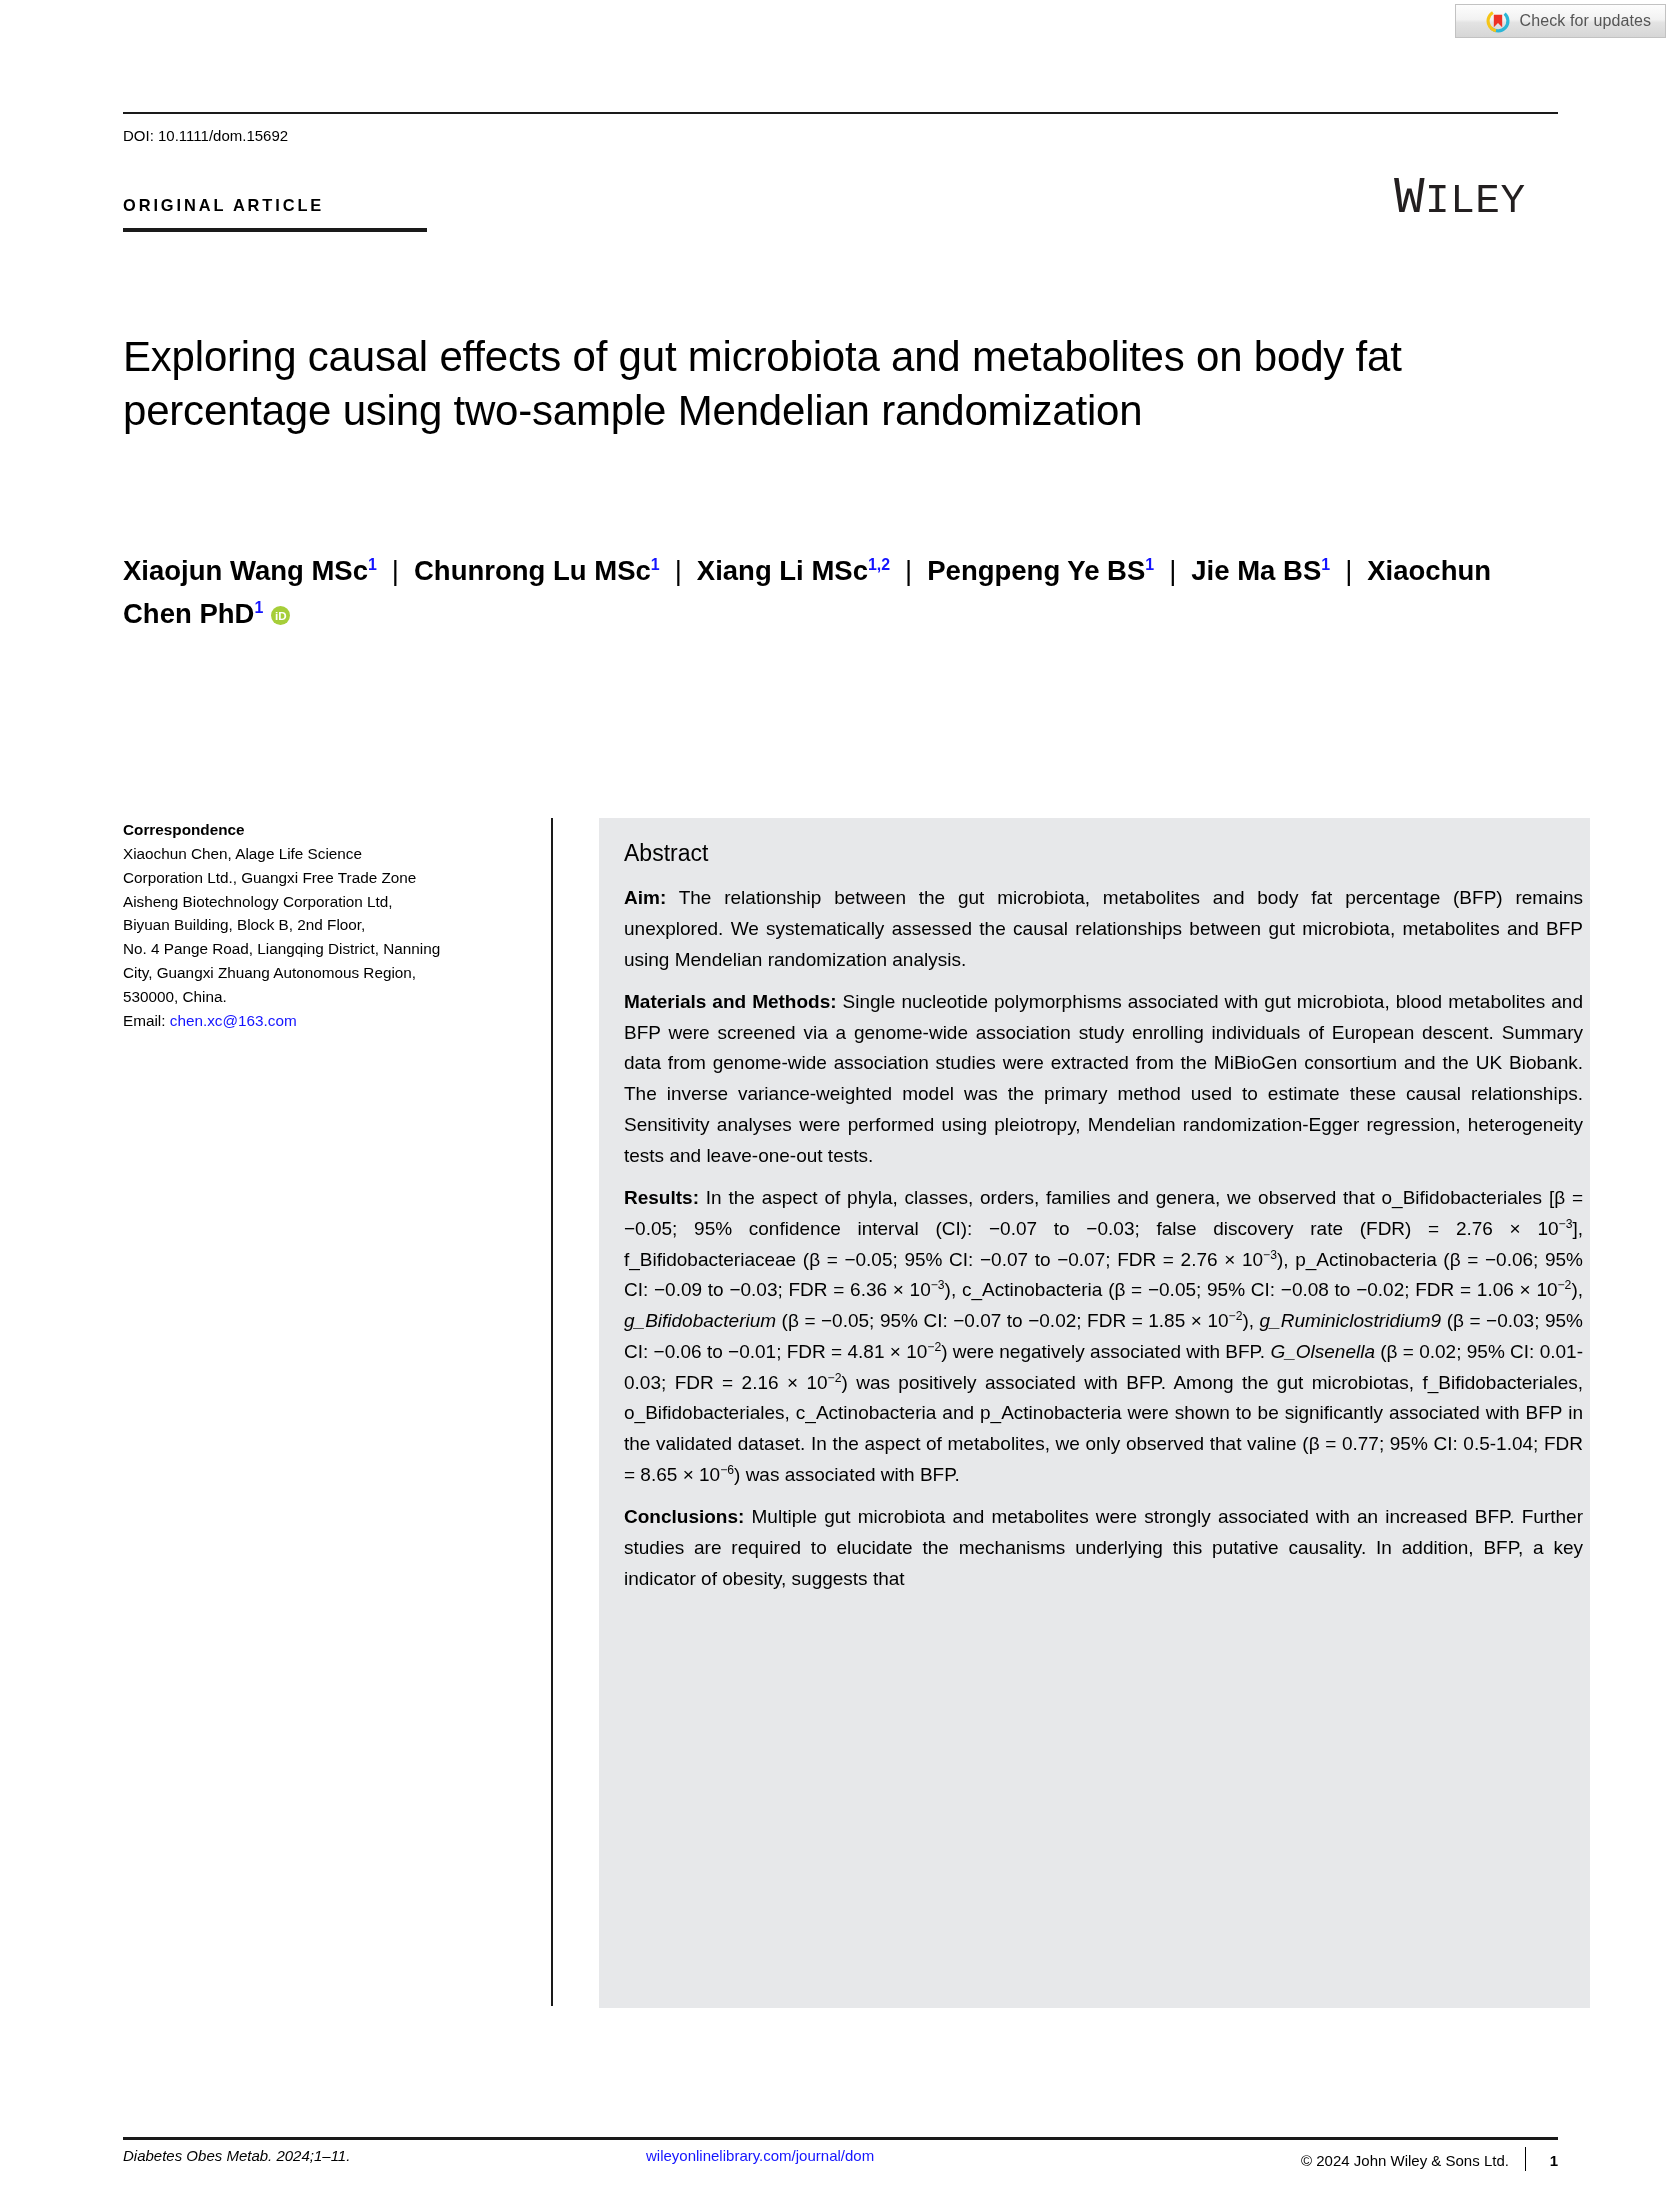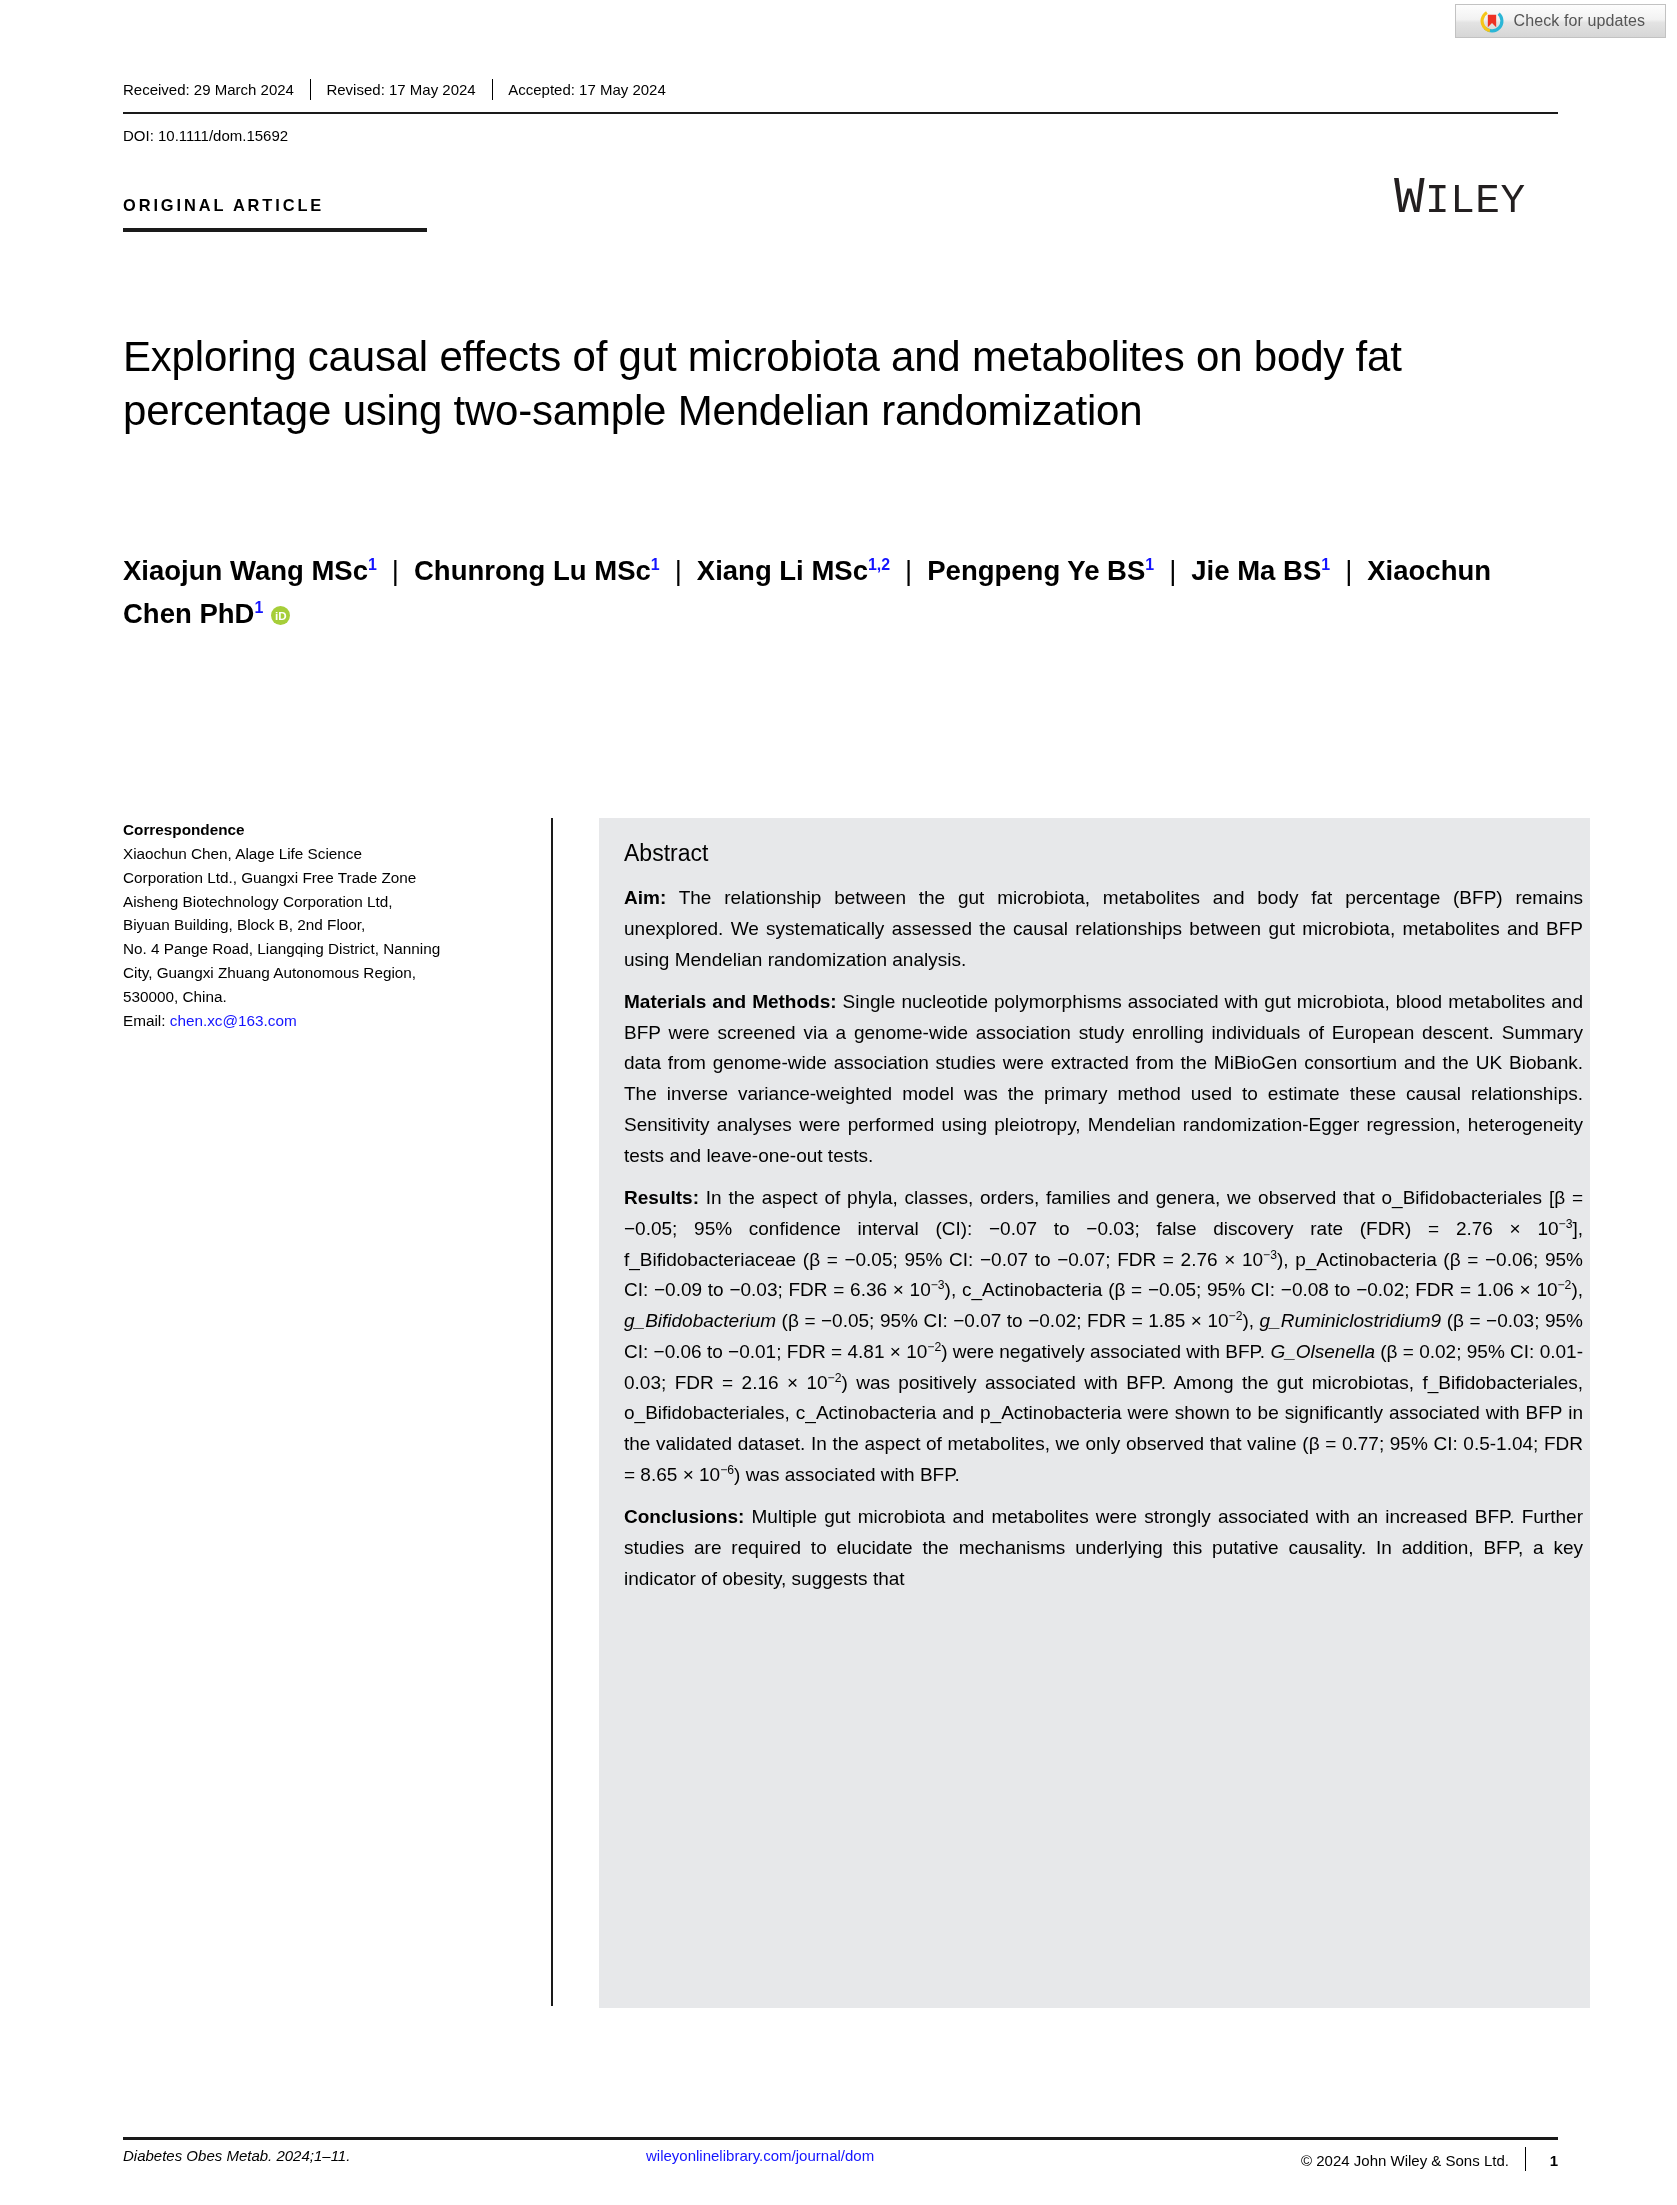--- a/index.html
+++ b/index.html
@@ -12,21 +12,21 @@
   }
   .page { position:absolute; left:0; top:0; width:1678px; height:2205px; }
 
   
   .crossmark {
     position:absolute; left:1455px; top:4.2px;
     width:211px; height:34px;
     background:linear-gradient(180deg,#fdfdfd 0%,#f2f2f2 45%,#e3e3e3 55%,#d6d6d6 100%);
     border:0.5px solid #c2c2c2;
     display:flex; align-items:center; gap:9.5px;
-    padding-left:24px; box-sizing:border-box;
+    padding-left:30px; box-sizing:border-box;
   }
   .cm-ring { width:24px; height:24px; position:relative; flex:0 0 auto; }
   .cm-label { font-size:16px; color:#555; letter-spacing:0.1px; }
 
   
   .dates {
     position:absolute; left:123px; top:79px; width:1435px;
     font-size:15px; color:#000;
     display:flex; align-items:center;
   }
@@ -127,27 +127,20 @@
     <span class="cm-ring">
       <svg width="24" height="24" viewBox="0 0 46 46">
         <circle cx="23" cy="23" r="19" fill="none" stroke="#2bb6d6" stroke-width="6" stroke-dasharray="60 60" transform="rotate(-48 23 23)"></circle>
         <circle cx="23" cy="23" r="19" fill="none" stroke="#f5c518" stroke-width="6" stroke-dasharray="45 75" transform="rotate(102 23 23)"></circle>
         <path d="M15 11 h16 v24 l-8 -8 l-8 8 z" fill="#ee3124"></path>
       </svg>
     </span>
     <span class="cm-label">Check for updates</span>
   </div>
 
-  <div class="dates">
-    <span class="d">Received: 29 March 2024</span>
-    <span class="vbar"></span>
-    <span class="d">Revised: 17 May 2024</span>
-    <span class="vbar"></span>
-    <span class="d">Accepted: 17 May 2024</span>
-  </div>
   <div class="rule-thick"></div>
   <div class="doi">DOI: 10.1111/dom.15692</div>
 
   <div class="artic">ORIGINAL ARTICLE</div>
   <div class="artic-rule"></div>
   <div class="wiley"><span class="big">W</span><span>ILEY</span></div>
 
   <h1 class="title">Exploring causal effects of gut microbiota and metabolites on body fat percentage using two-sample Mendelian randomization</h1>
 
   <div class="authors" id="authors"><span>Xiaojun Wang MSc</span><sup>1</sup><span class="sep">|</span><span>Chunrong Lu MSc</span><sup>1</sup><span class="sep">|</span><span>Xiang Li MSc</span><sup>1,2</sup><span class="sep">|</span><span>Pengpeng Ye BS</span><sup>1</sup><span class="sep">|</span><span>Jie Ma BS</span><sup>1</sup><span class="sep">|</span><span>Xiaochun Chen PhD</span><sup>1</sup><span class="orcid">iD</span></div>

